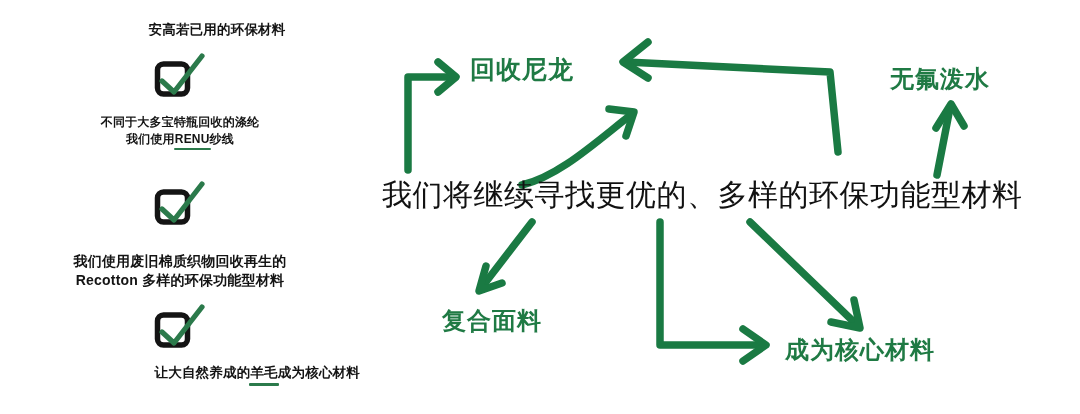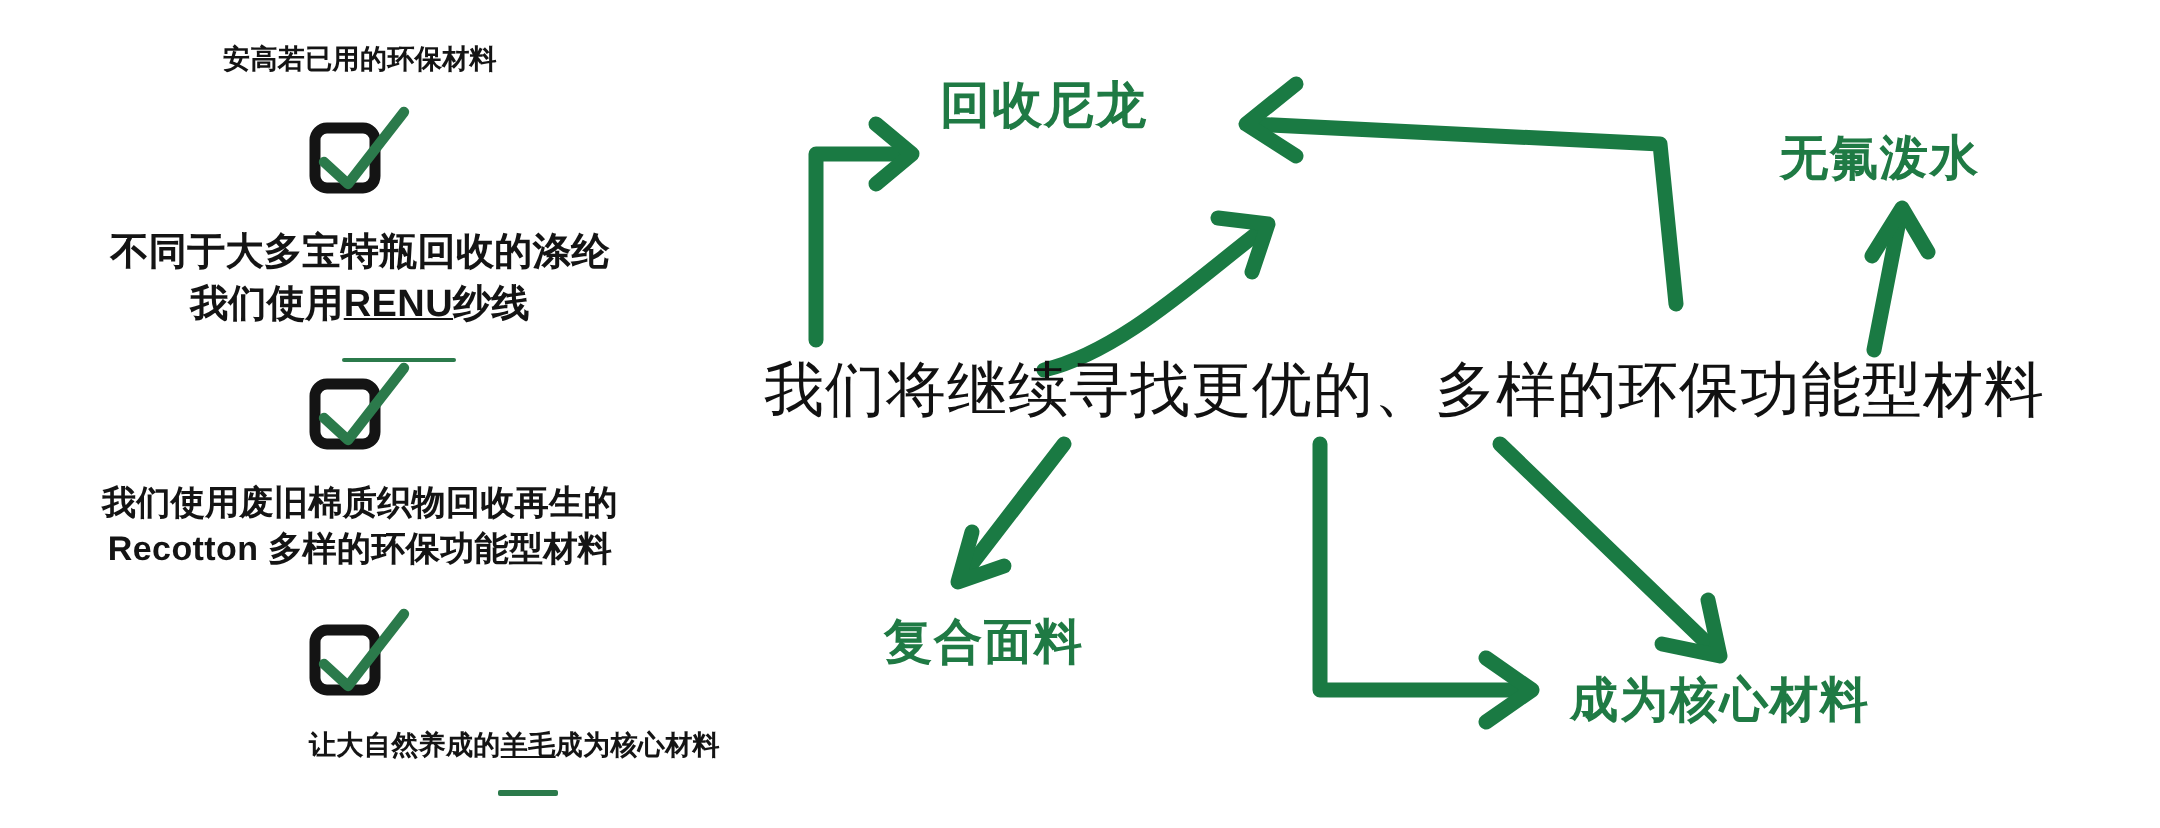--- a/index.html
+++ b/index.html
@@ -35,32 +35,31 @@
   .lc-text {
     position: absolute;
     width: 360px;
     text-align: center;
     font-weight: bold;
     color: #141414;
     line-height: 1.38;
     letter-spacing: 0.2px;
   }
 
-  .lc-text.t0 { top: 21px;  font-size: 13.5px; }
-  .lc-text.t1 { top: 114px; font-size: 19px; }
-  .lc-text.t2 { top: 240px; font-size: 17px; text-align: center; }
+  .lc-text.t0 { top: 21px;  font-size: 13.5px; margin-left: 37px; }
+  .lc-text.t1 { top: 114px; font-size: 12px; }
+  .lc-text.t2 { top: 252px; font-size: 14px; text-align: center; }
   .lc-text.t3 { top: 364px; font-size: 13.5px; text-align: right; }
 
   .lc-text .line { display: block; white-space: nowrap; }
 
   .uline {
     position: relative;
     display: inline-block;
-    padding-bottom: 13px;
-    text-decoration: underline;
+    padding-bottom: 1px;
   }
   .uline::after {
     content: "";
     position: absolute;
     left: -1px;
     right: -1px;
     bottom: -2px;
     height: 2.6px;
     background: #2b7a4b;
     border-radius: 1px;
@@ -108,21 +107,21 @@
     position: absolute;
     font-weight: normal;
     color: #111111;
     white-space: nowrap;
     font-size: 30px;
     letter-spacing: 0.5px;
     left: 22px;
     top: 175px;
   }
 
-  .n-nylon   { left: 110px; top: 36px;  font-size: 25px; }
+  .n-nylon   { left: 110px; top: 53px;  font-size: 25px; }
   .n-down    { left: 280px; top: 96px;  font-size: 25px; }
   .n-water   { left: 530px; top: 63px;  font-size: 24px; }
   .n-fabric  { left: 82px;  top: 305px; font-size: 24px; }
   .n-fleece  { left: 425px; top: 334px; font-size: 24px; }
 </style>
 </head>
 <body>
 
 <div id="canvas">
 

